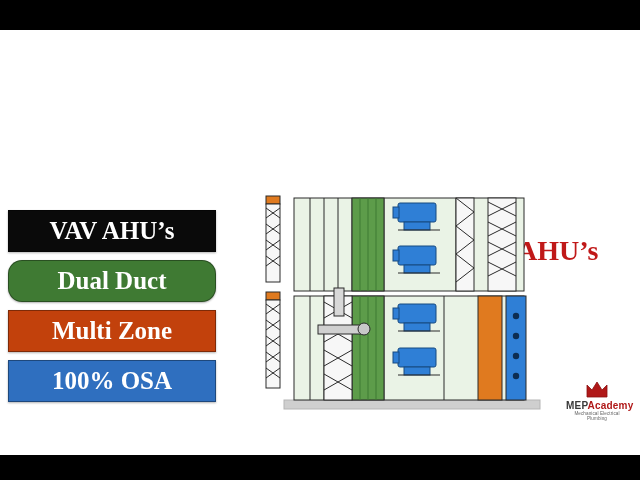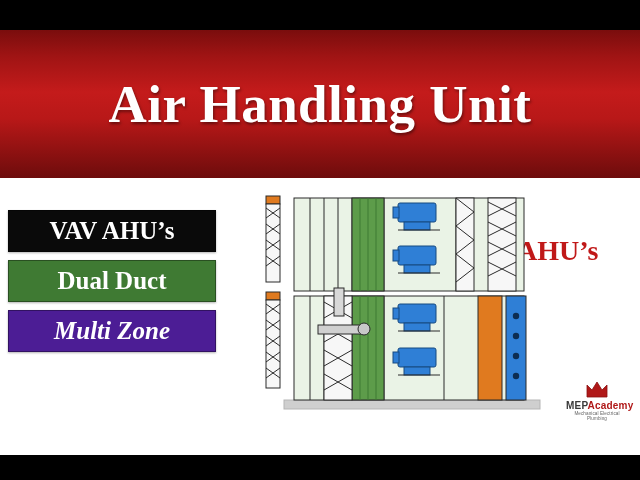--- a/index.html
+++ b/index.html
@@ -43,35 +43,35 @@
   .diagram{position:absolute;left:248px;top:10px;width:300px;height:245px;}
   svg{display:block;}
 </style>
 </head>
 <body>
 
 <div class="stage">
 
   <div class="letterbox-top"></div>
 
-  <div class="banner">
-    <div class="banner-title">Air Handling Unit</div>
-  </div>
 
   <div class="body-area">
 
     <div class="labels">
       <div class="label-chip" style="background:#0a0a0a;">
         <span>VAV AHU’s</span>
       </div>
-      <div class="label-chip" style="background:#3f7a33;">
+      <div class="label-chip" style="background:#3f7a33;border-radius:14px;">
         <span>Dual Duct</span>
       </div>
-      <div class="label-chip" style="background:#4c1d95;font-style:italic;">
+      <div class="label-chip" style="background:#c2410c;">
         <span>Multi Zone</span>
+      </div>
+      <div class="label-chip" style="background:#2f6fbf;">
+        <span>100% OSA</span>
       </div>
     </div>
 
     <div class="ahus-caption">AHU’s</div>
 
     <div class="diagram">
       <svg width="300" height="245" viewBox="0 0 300 245">
         <g stroke="#2a2a2a" stroke-width="1" fill="none">
 
           <rect x="36" y="212" width="256" height="9" fill="#cfcfcf" stroke="#b5b5b5"></rect>

